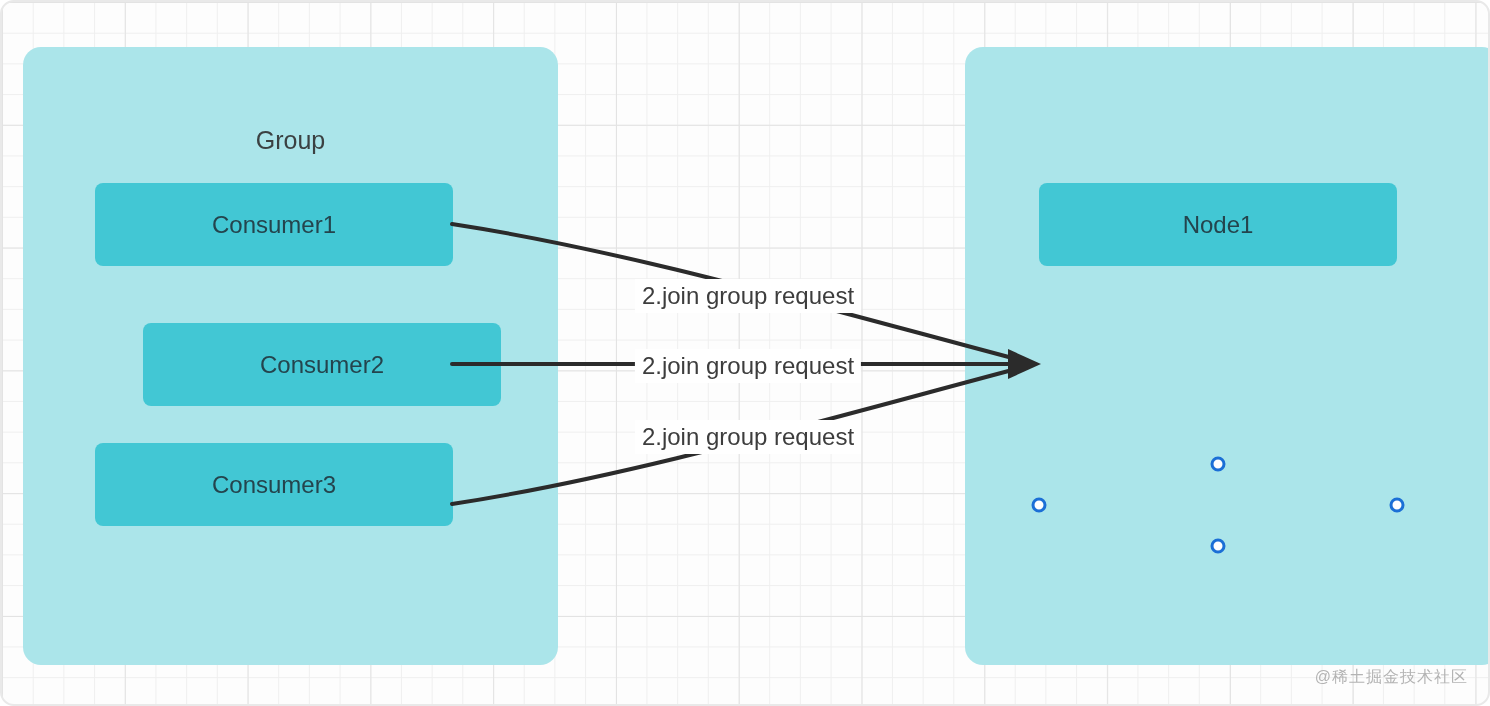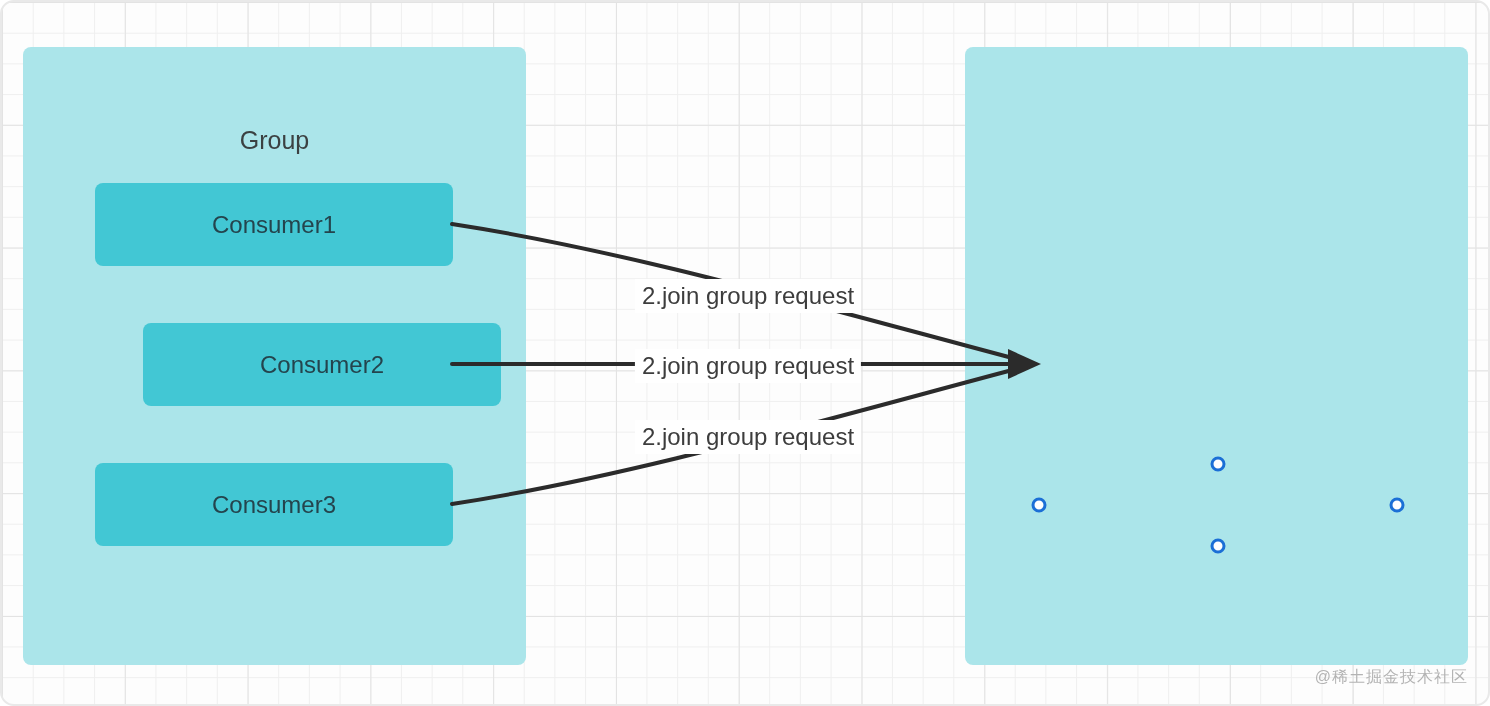--- a/index.html
+++ b/index.html
@@ -20,39 +20,39 @@
     background-color:#fdfdfd;
     background-image:
       linear-gradient(#e3e3e3 1px, transparent 1px),
       linear-gradient(90deg, #e3e3e3 1px, transparent 1px),
       linear-gradient(#efefef 1px, transparent 1px),
       linear-gradient(90deg, #efefef 1px, transparent 1px);
     background-size:122.8px 122.8px,122.8px 122.8px,30.7px 30.7px,30.7px 30.7px;
   }
   .container-panel{
     position:absolute;width:503px;height:618px;top:45px;
-    background:var(--container-fill);border-radius:8px;
+    background:var(--container-fill);border-radius:18px;padding-left:32px;
   }
   .panel-group{left:21px;}
   .panel-cluster{left:963px;}
   .panel-title{
     position:absolute;top:80px;left:0;width:100%;text-align:center;
     font-size:25px;line-height:26px;color:var(--title-text);
   }
   .node-box{
     position:absolute;width:358px;height:83px;border-radius:8px;
     background:var(--node-fill);
     display:flex;align-items:center;justify-content:center;
     font-size:24px;color:var(--node-text);
   }
   .panel-group .node-box{left:72px;}
   .panel-cluster .node-box{left:74px;}
   .row-1{top:136px;}
   .row-2{top:276px;margin-left:48px;}
-  .row-3{top:416px;}
+  .row-3{top:396px;}
   .edges-svg{position:absolute;left:0;top:0;width:1490px;height:706px;pointer-events:none;}
   .edges-svg .edge-line{stroke:var(--edge);stroke-width:4;fill:none;stroke-linecap:round;}
   .edges-svg .edge-head{fill:var(--edge);stroke:none;}
   .edge-label{
     position:absolute;transform:translate(-50%,-50%);
     background:#ffffff;padding:3px 7px;white-space:nowrap;
     font-size:24px;color:var(--label-text);line-height:28px;text-align:right;
   }
   .handle{
     position:absolute;width:9px;height:9px;border-radius:50%;
@@ -76,20 +76,23 @@
     </div>
     <div class="node-box row-2">
       <span>Consumer2</span>
     </div>
     <div class="node-box row-3">
       <span>Consumer3</span>
     </div>
   </div>
 
   <div class="container-panel panel-cluster">
+    <div class="node-box row-1">
+      <span>Node1</span>
+    </div>
   </div>
 
   <svg class="edges-svg" viewBox="0 0 1490 706">
     <path class="edge-line" d="M450,222 C620,248 800,300 1014,357"></path>
     <path class="edge-line" d="M450,362 L1014,362"></path>
     <path class="edge-line" d="M450,502 C620,476 800,424 1014,367"></path>
     <polygon class="edge-head" points="1006,347 1039,362 1006,377"></polygon>
   </svg>
 
   <div class="edge-label" style="left:746px;top:294px;">2.join group request</div>

